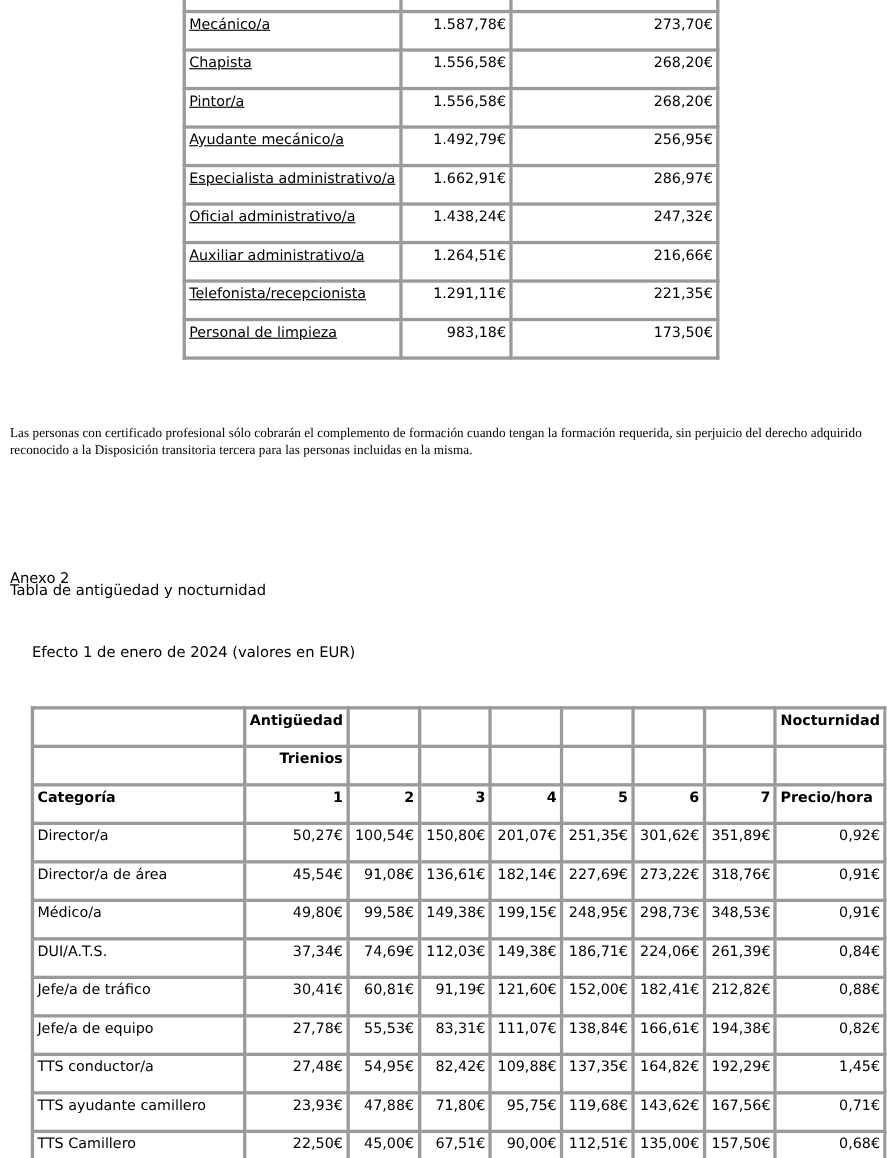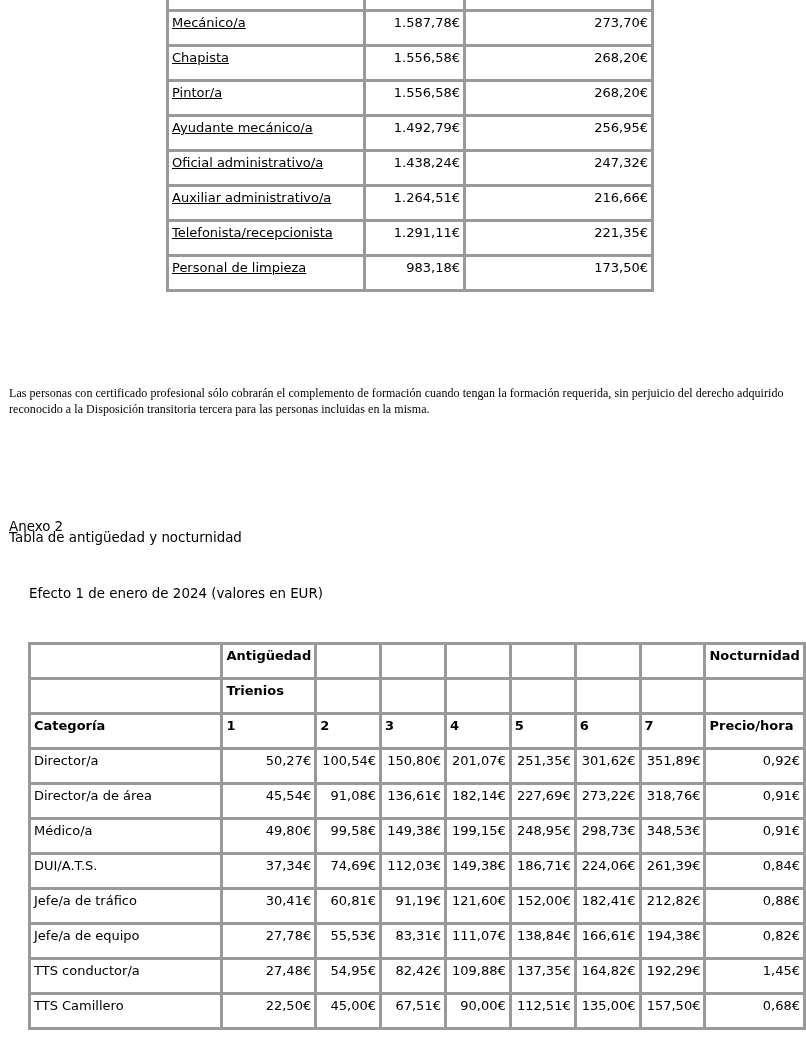--- a/index.html
+++ b/index.html
@@ -12,21 +12,21 @@
     border: 3px solid #9a9a9a;
     padding: 0 3px;
     vertical-align: top;
     white-space: nowrap;
     font-size: 13px;
     line-height: 15px;
     padding-top: 3px;
   }
   .num { text-align: right; }
   .hdr { font-weight: bold; }
-  .ctr { text-align: left; }
+  .ctr { text-align: right; }
 
   
   #t1 { left: 166px; top: -26px; }
   #t1 td { height: 29px; }
   #t1 .c1 { width: 188px; text-decoration: underline; }
   #t1 .c2 { width: 91px; }
   #t1 .c3 { width: 179px; text-align: right; }
 
   
   #t2 { left: 28px; top: 642px; }
@@ -67,20 +67,25 @@
       </tr>
       <tr>
         <td class="c1">Pintor/a</td>
         <td class="c2 num">1.556,58€</td>
         <td class="c3 num">268,20€</td>
       </tr>
       <tr>
         <td class="c1">Ayudante mecánico/a</td>
         <td class="c2 num">1.492,79€</td>
         <td class="c3 num">256,95€</td>
+      </tr>
+      <tr>
+        <td class="c1">Especialista administrativo/a</td>
+        <td class="c2 num">1.662,91€</td>
+        <td class="c3 num">286,97€</td>
       </tr>
       <tr>
         <td class="c1">Oficial administrativo/a</td>
         <td class="c2 num">1.438,24€</td>
         <td class="c3 num">247,32€</td>
       </tr>
       <tr>
         <td class="c1">Auxiliar administrativo/a</td>
         <td class="c2 num">1.264,51€</td>
         <td class="c3 num">216,66€</td>
@@ -212,20 +217,31 @@
         <td class="cn num">27,48€</td>
         <td class="cn num">54,95€</td>
         <td class="cn num">82,42€</td>
         <td class="cn num">109,88€</td>
         <td class="cn num">137,35€</td>
         <td class="cn num">164,82€</td>
         <td class="cn num">192,29€</td>
         <td class="cw num">1,45€</td>
       </tr>
       <tr>
+        <td class="c0">TTS ayudante camillero</td>
+        <td class="cn num">23,93€</td>
+        <td class="cn num">47,88€</td>
+        <td class="cn num">71,80€</td>
+        <td class="cn num">95,75€</td>
+        <td class="cn num">119,68€</td>
+        <td class="cn num">143,62€</td>
+        <td class="cn num">167,56€</td>
+        <td class="cw num">0,71€</td>
+      </tr>
+      <tr>
         <td class="c0">TTS Camillero</td>
         <td class="cn num">22,50€</td>
         <td class="cn num">45,00€</td>
         <td class="cn num">67,51€</td>
         <td class="cn num">90,00€</td>
         <td class="cn num">112,51€</td>
         <td class="cn num">135,00€</td>
         <td class="cn num">157,50€</td>
         <td class="cw num">0,68€</td>
       </tr>

